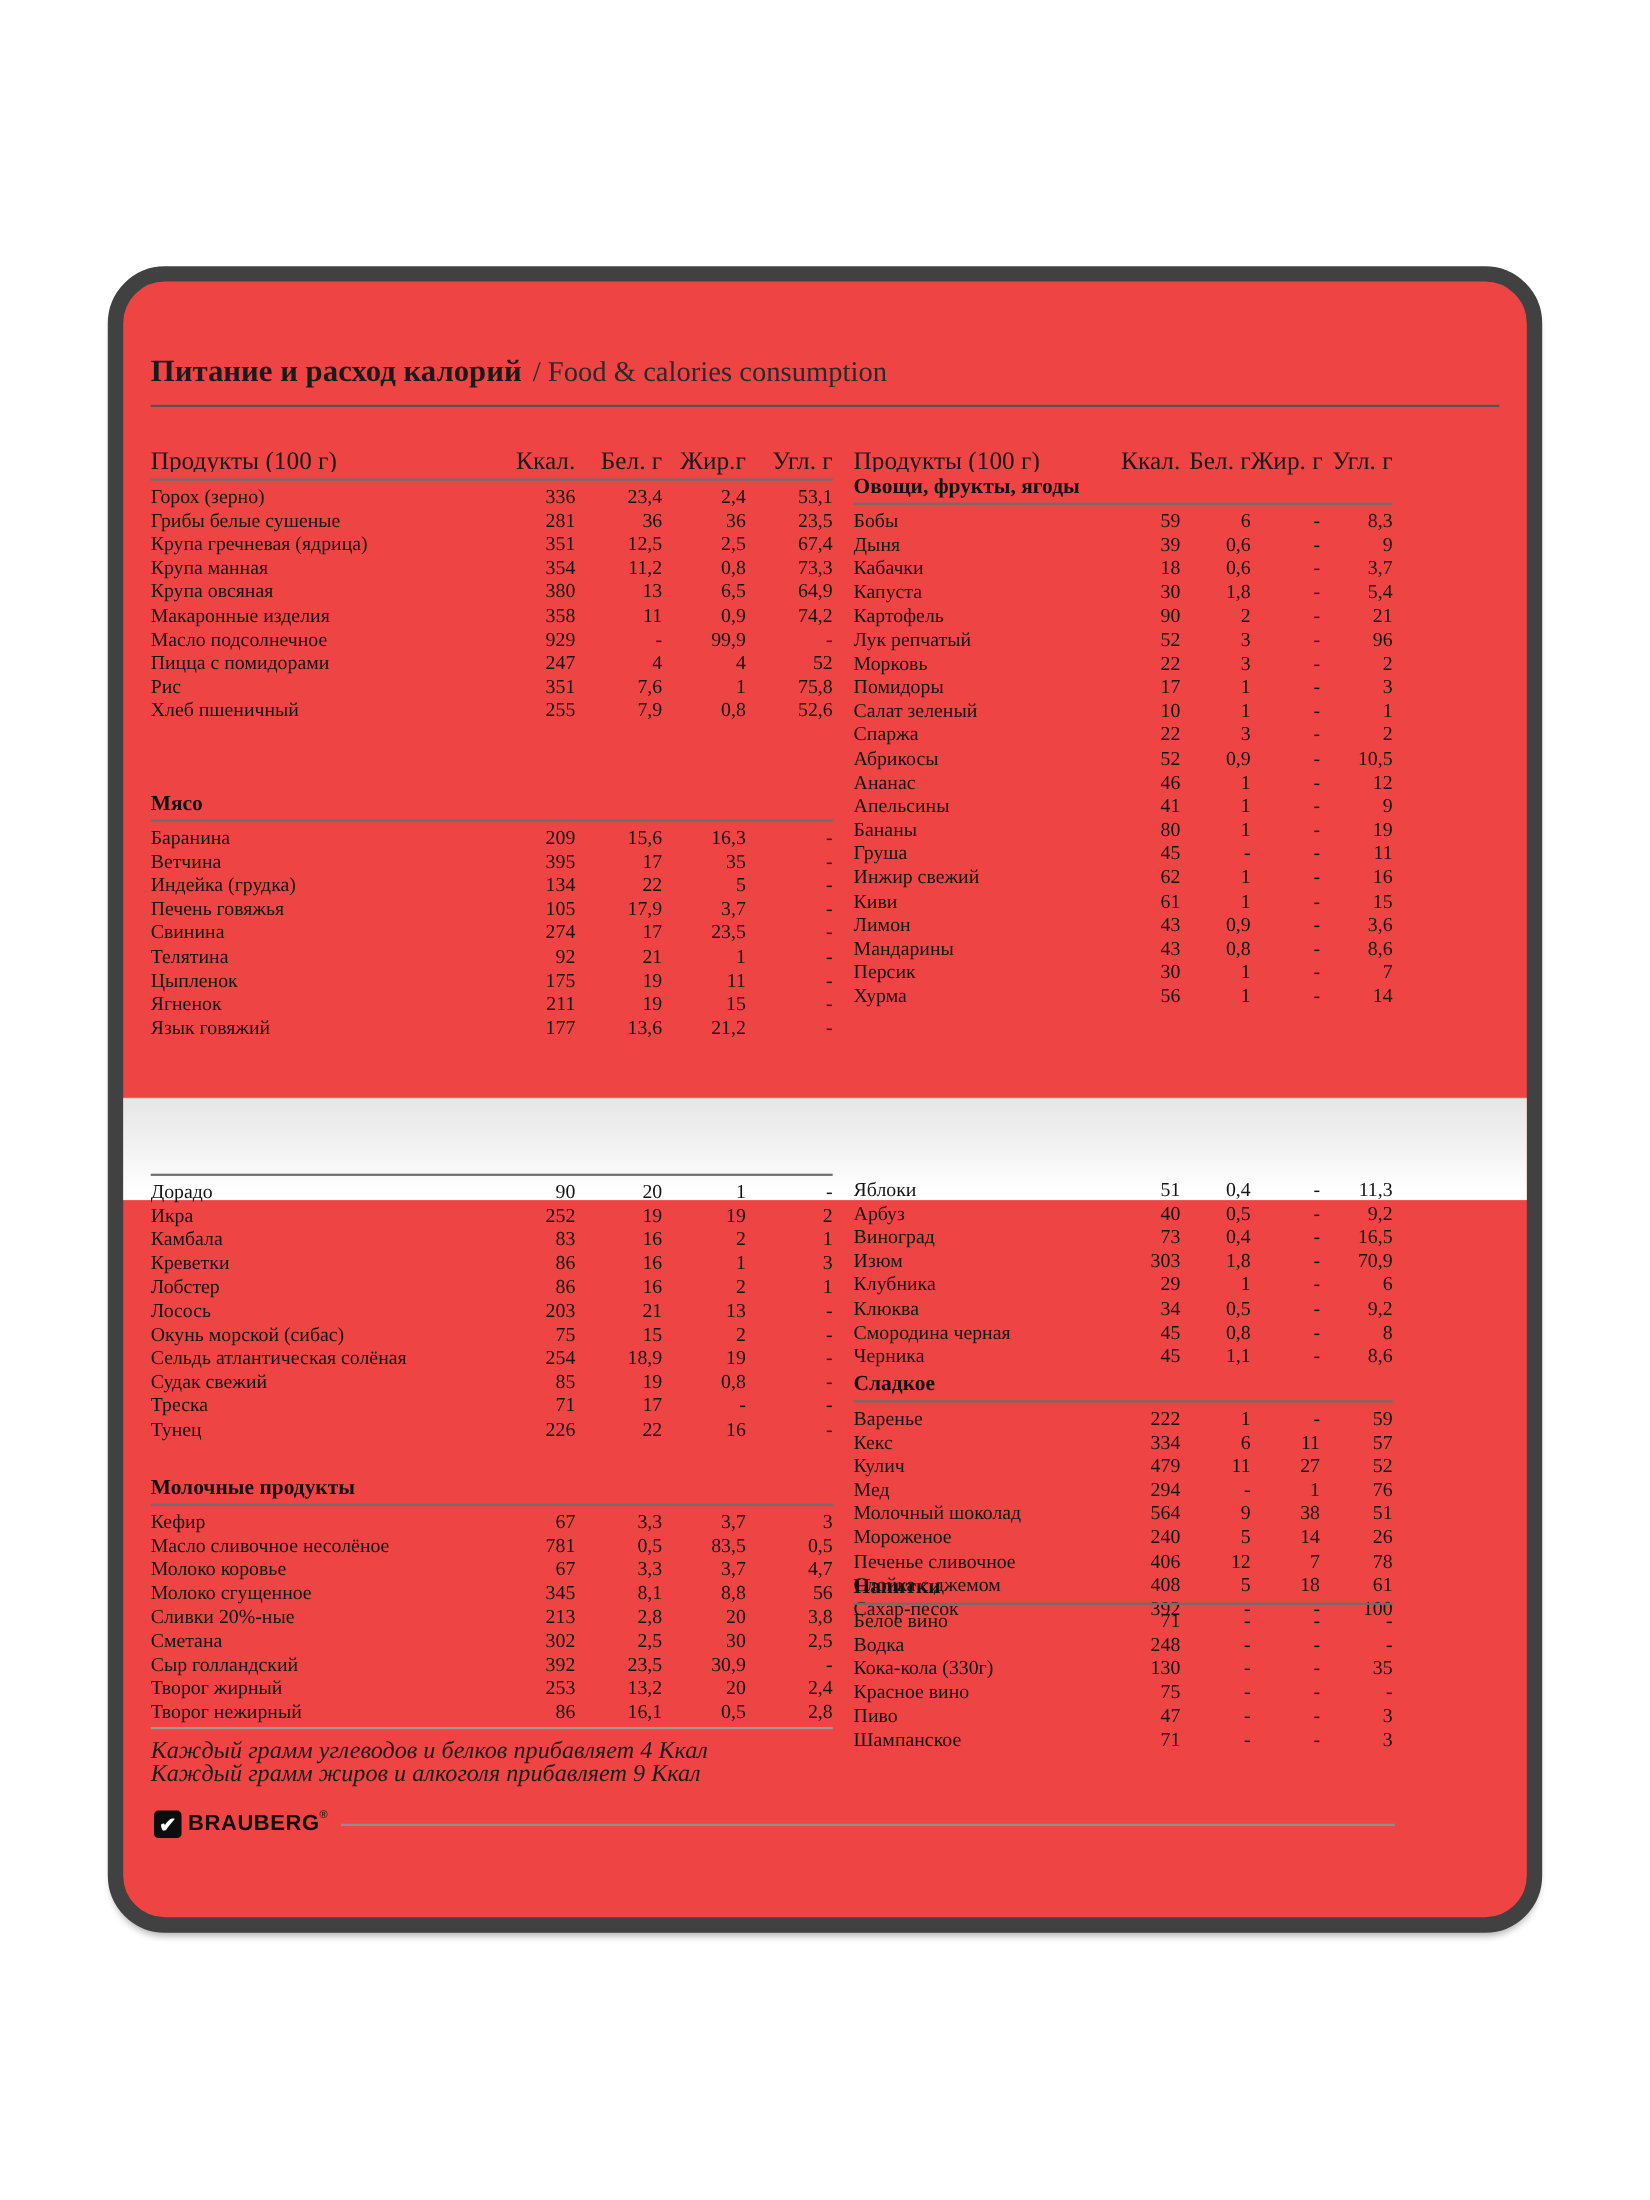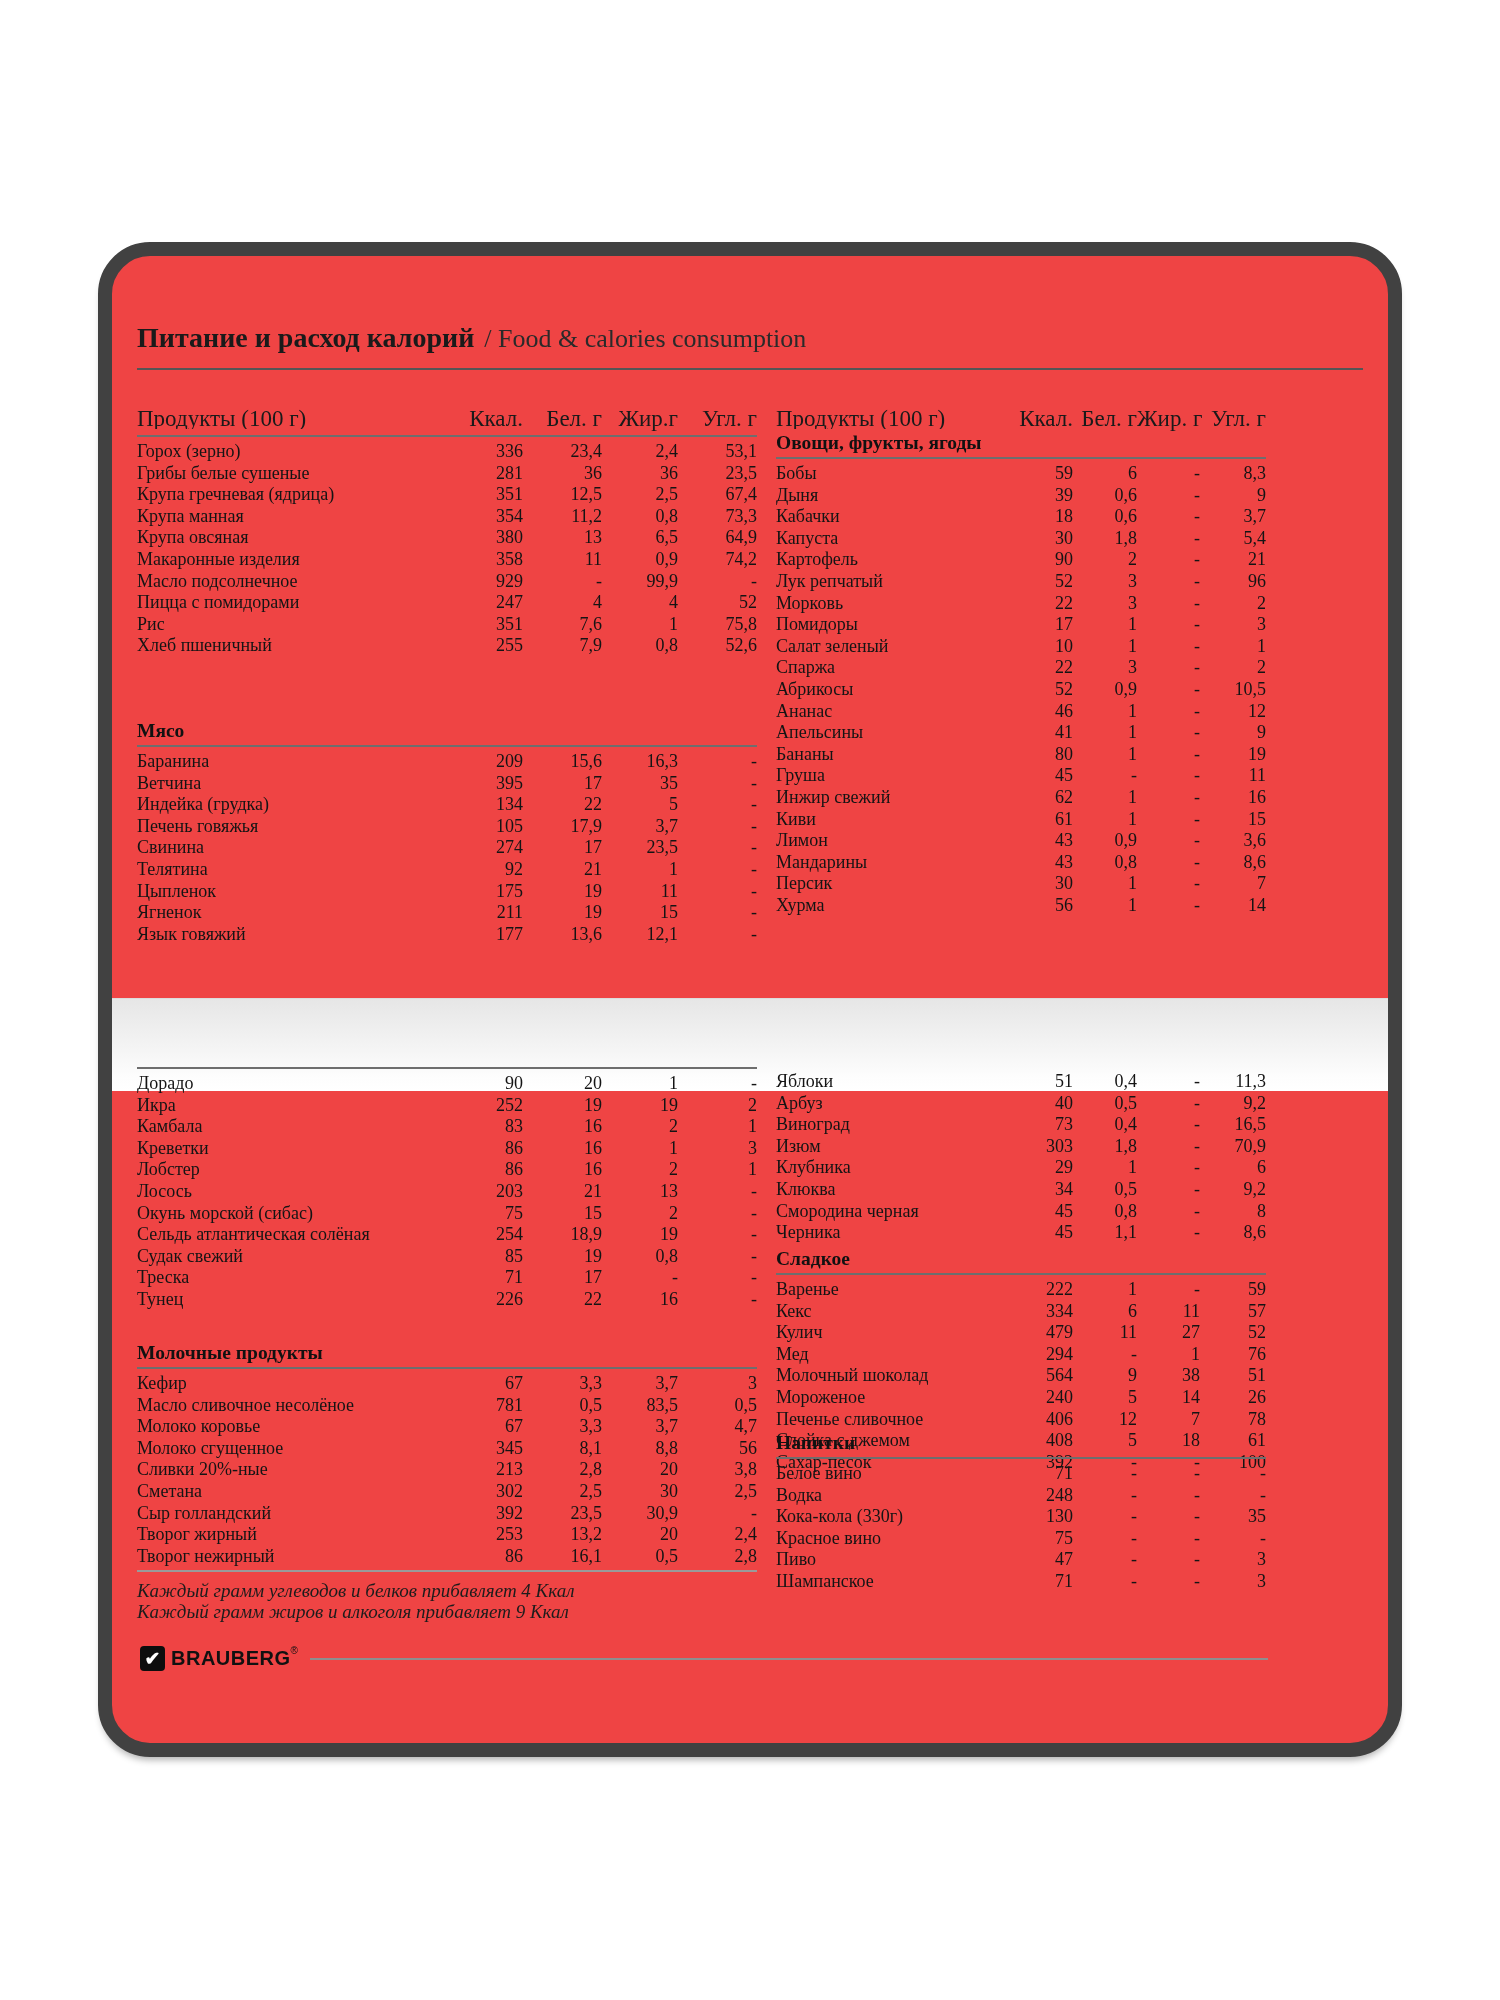--- a/index.html
+++ b/index.html
@@ -30,21 +30,21 @@
   .trow{display:flex;font-size:18px;line-height:21.6px;}
   .c-prod{flex:1;text-align:left;white-space:nowrap;overflow:hidden;}
   .c-num{text-align:right;white-space:nowrap;}
   .col-left .c-kcal{width:80px;} .col-left .c-prot{width:79px;}
   .col-left .c-fat{width:76px;}  .col-left .c-carb{width:79px;}
   .col-right .c-kcal{width:80px;} .col-right .c-prot{width:64px;}
   .col-right .c-fat{width:63px;}  .col-right .c-carb{width:66px;}
 
   .end-rule{position:absolute;left:0;width:620px;top:1314px;height:2px;background:#9a9a9a;}
 
-  .notes{position:absolute;left:0;top:1324px;font-style:italic;font-size:19px;line-height:21px;color:#1c1c1c;}
+  .notes{position:absolute;left:0;top:1324px;font-style:italic;font-size:22px;line-height:21px;color:#1c1c1c;}
 
   .brand-row{position:absolute;left:28px;top:1390px;width:1128px;display:flex;align-items:center;z-index:2;}
   .brand-mark{width:25px;height:25px;background:#0d0d0d;border-radius:4px;color:#ffffff;
               display:flex;align-items:center;justify-content:center;
               font-family:"Liberation Sans",sans-serif;font-size:19px;font-weight:bold;}
   .brand-name{font-family:"Liberation Sans",sans-serif;font-weight:bold;font-size:20px;
               letter-spacing:.5px;color:#111;margin-left:6px;}
   .brand-reg{font-family:"Liberation Sans",sans-serif;font-size:10px;vertical-align:super;color:#111;
              position:relative;top:-8px;}
   .brand-line{flex:1;height:2px;background:#8f8f8f;margin-left:12px;}
@@ -199,21 +199,21 @@
           <div class="c-prod">Ягненок</div>
           <div class="c-num c-kcal">211</div>
           <div class="c-num c-prot">19</div>
           <div class="c-num c-fat">15</div>
           <div class="c-num c-carb">-</div>
         </div>
         <div class="trow">
           <div class="c-prod">Язык говяжий</div>
           <div class="c-num c-kcal">177</div>
           <div class="c-num c-prot">13,6</div>
-          <div class="c-num c-fat">12,1</div>
+          <div class="c-num c-fat">21,2</div>
           <div class="c-num c-carb">-</div>
         </div>
       </div>
     <div class="sec" style="top:808px">
         <div class="sec-rule"></div>
         <div class="trow">
           <div class="c-prod">Дорадо</div>
           <div class="c-num c-kcal">90</div>
           <div class="c-num c-prot">20</div>
           <div class="c-num c-fat">1</div>

